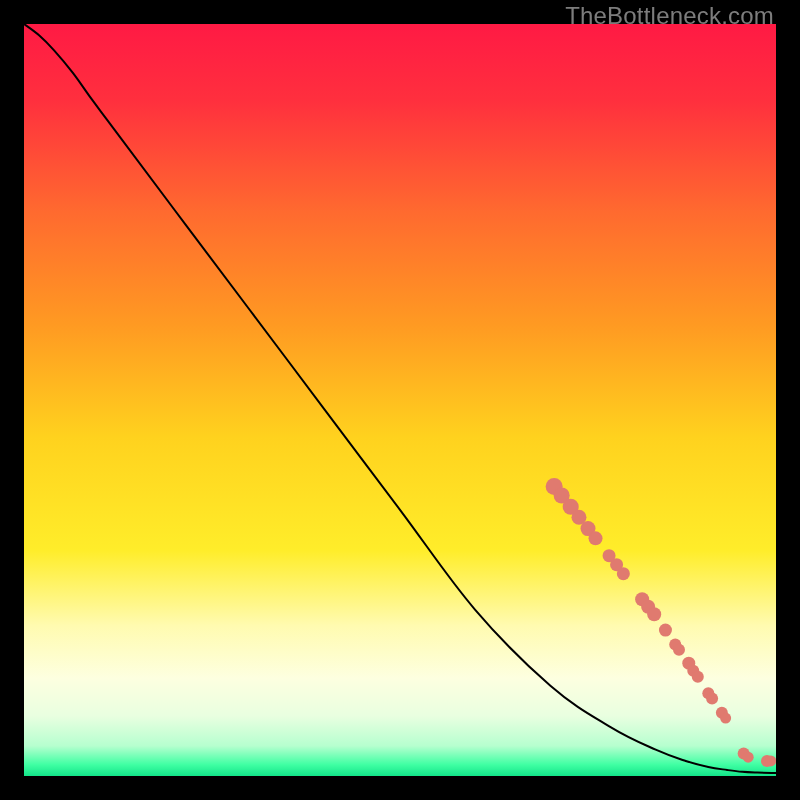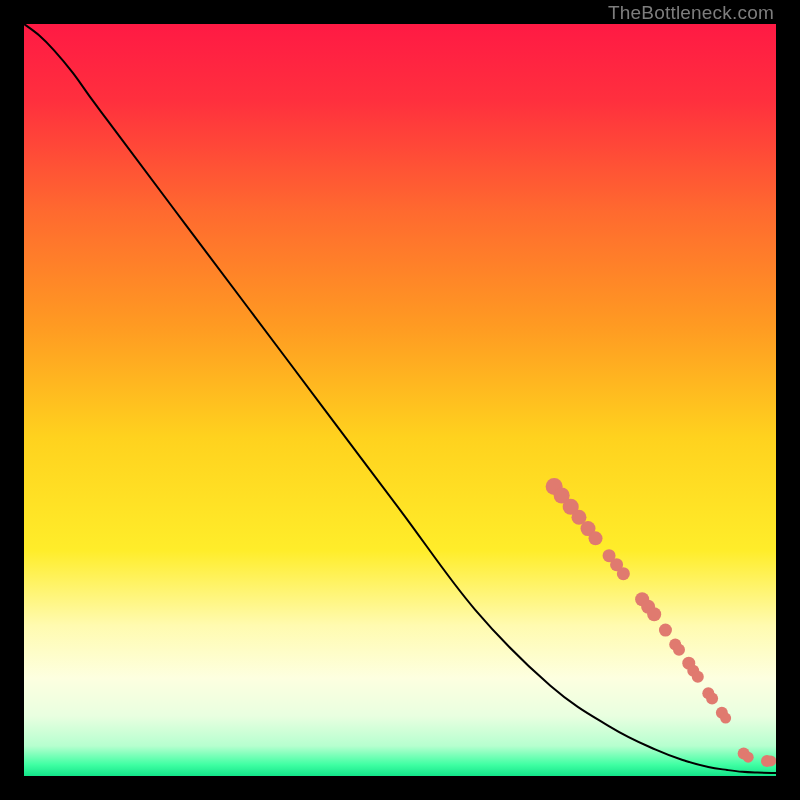--- a/index.html
+++ b/index.html
@@ -24,21 +24,21 @@
     left: 0;
     top: 0;
     width: 752px;
     height: 752px;
   }
   .watermark {
     position: absolute;
     top: 2px;
     right: 26px;
     color: #7d7d7d;
-    font-size: 19px;
+    font-size: 24px;
     font-weight: 400;
     letter-spacing: 0.2px;
   }
 </style>
 </head>
 <body>
 
 <div class="watermark">TheBottleneck.com</div>
 
 <div class="frame">

